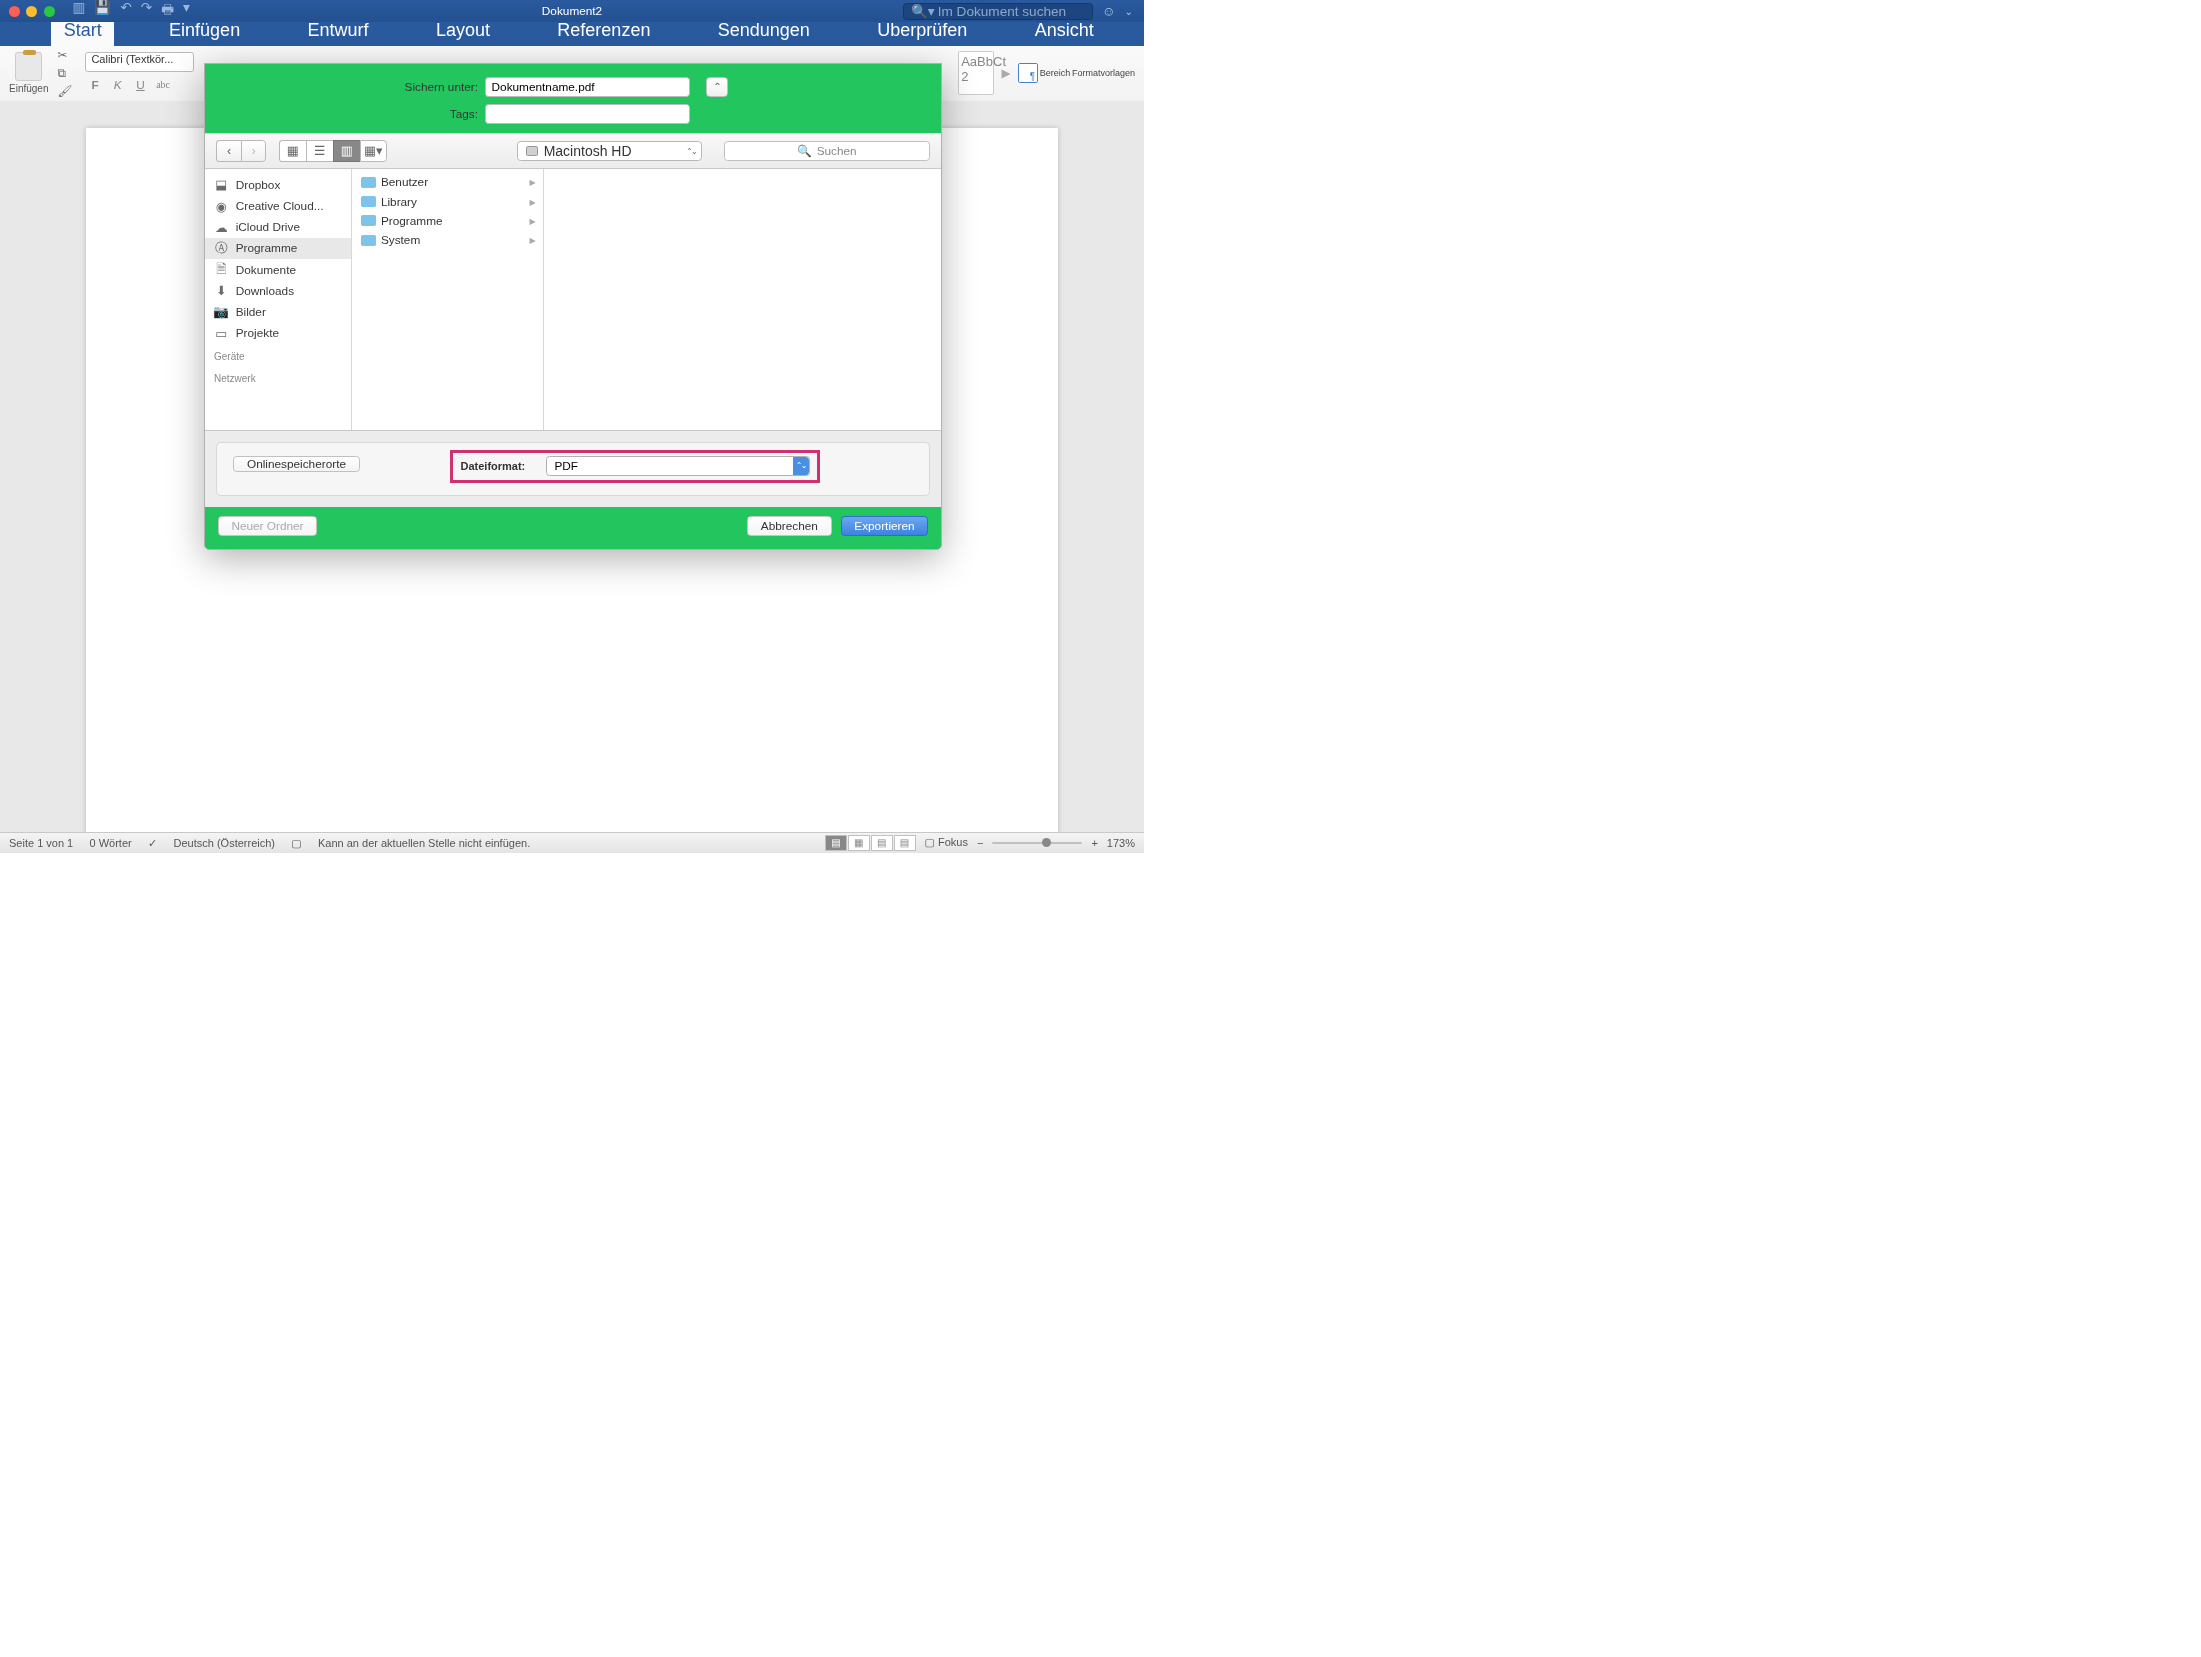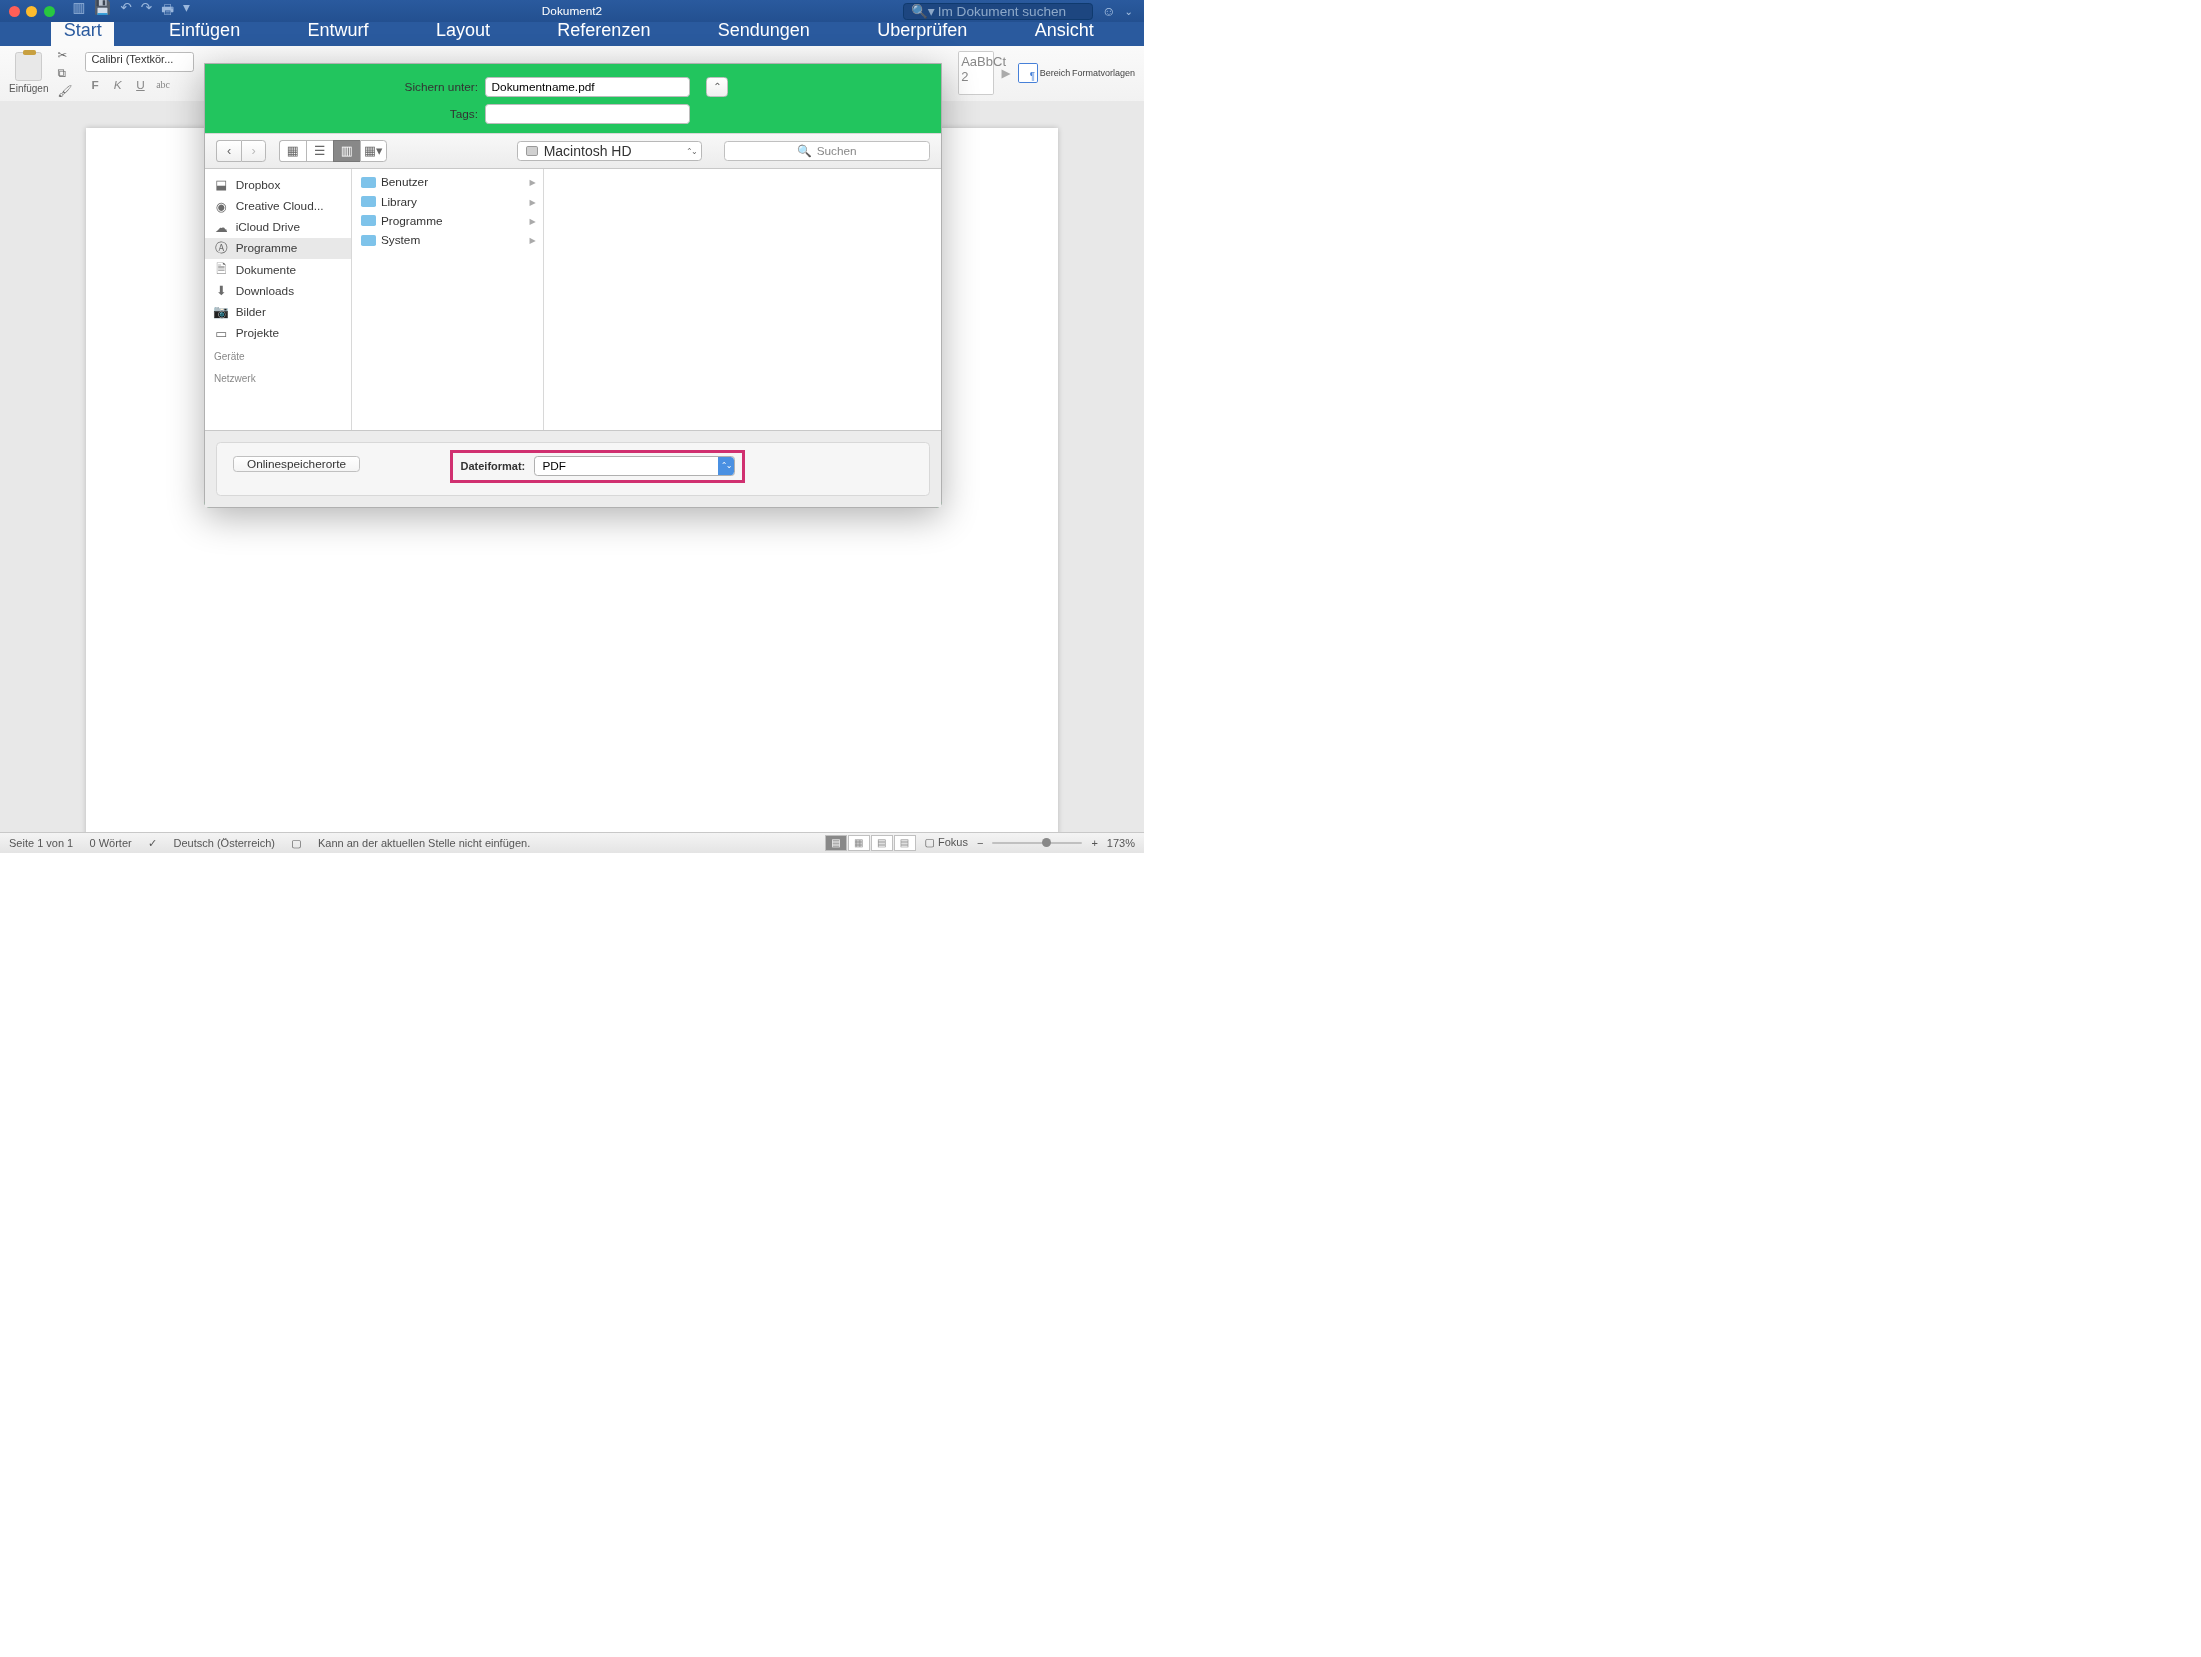--- a/index.html
+++ b/index.html
@@ -82,21 +82,21 @@
 .fld-icon { width: 14.5px; height: 11px; background: #7ec3ea; border-radius: 1.8px; }
 .col3 { flex: 1; }
 
 
 .bottom-panel { background: #ececec; padding: 11px; }
 .inner-panel { background: #f6f6f6; border: 0.9px solid #d8d8d8; border-radius: 4.5px; padding: 12.7px 16.3px 12.7px; }
 .online-btn { height: 16px; padding: 0 12.7px; border: 0.9px solid #c0c0c0; border-radius: 3.6px; background: linear-gradient(#fff,#f4f4f4); font-size: 11.8px; color: #333; }
 .format-row { display: flex; align-items: center; gap: 9px; margin-left: 217px; margin-top: -22px; }
 .highlight-box { border: 3.6px solid #d03070; padding: 3.6px 7.2px; display: flex; align-items: center; gap: 9px; }
 .fmt-label { font-size: 11px; color: #333; font-weight: bold; }
-.fmt-select { width: 201px; height: 20px; border: 0.9px solid #b0b0b0; border-radius: 3.6px; background: #fff; padding: 0 7.2px; font-size: 11.8px; display: flex; align-items: center; position: relative; }
+.fmt-select { width: 264px; height: 20px; border: 0.9px solid #b0b0b0; border-radius: 3.6px; background: #fff; padding: 0 7.2px; font-size: 11.8px; display: flex; align-items: center; position: relative; margin-left: 12px; }
 .fmt-select::after { content:""; position:absolute; right:0; top:0; width:16.3px; height:100%; background:#4a90e2; border-radius: 0 3.6px 3.6px 0; }
 .fmt-select::before { content:"⌃⌄"; position:absolute; right:3.6px; top:2.7px; font-size:8.1px; color:#fff; z-index:1; letter-spacing:-1.8px; }
 .radios { margin-left: 315px; margin-top: 7.2px; font-size: 11.8px; color: #333; }
 .radio-row { display: flex; align-items: flex-start; gap: 6.3px; padding: 2.7px 0; }
 .radio { width: 13.6px; height: 13.6px; border: 0.9px solid #aaa; border-radius: 50%; background: #fff; flex-shrink: 0; margin-top: 0.9px; position: relative; }
 .radio.checked { border-color: #3b82e0; }
 .radio.checked::after { content:""; position:absolute; inset:2.7px; background:#3b82e0; border-radius:50%; }
 .highlight-radio { border: 3.6px solid #d03070; padding: 2.7px 7.2px; display: inline-flex; align-items: center; margin-left: -11px; }
 
 .dlg-buttons { display: flex; align-items: center; padding: 9px 12.7px 12.7px; gap: 9px; }
@@ -298,20 +298,26 @@
         <div class="highlight-box">
           <span class="fmt-label">Dateiformat:</span>
           <div class="fmt-select">
               <span>PDF</span>
             </div>
         </div>
       </div>
     </div>
   </div>
 
+  <div class="dlg-buttons">
+    <button class="mac-btn disabled">Neuer Ordner</button>
+    <div class="spacer"></div>
+    <button class="mac-btn">Abbrechen</button>
+    <button class="mac-btn primary">Exportieren</button>
+  </div>
 </div>
 
 <div class="statusbar">
   <span>Seite 1 von 1</span>
   <span>0 Wörter</span>
   <span>✓</span>
   <span>Deutsch (Österreich)</span>
   <span>▢</span>
   <span>Kann an der aktuellen Stelle nicht einfügen.</span>
   <div class="stat-right">

